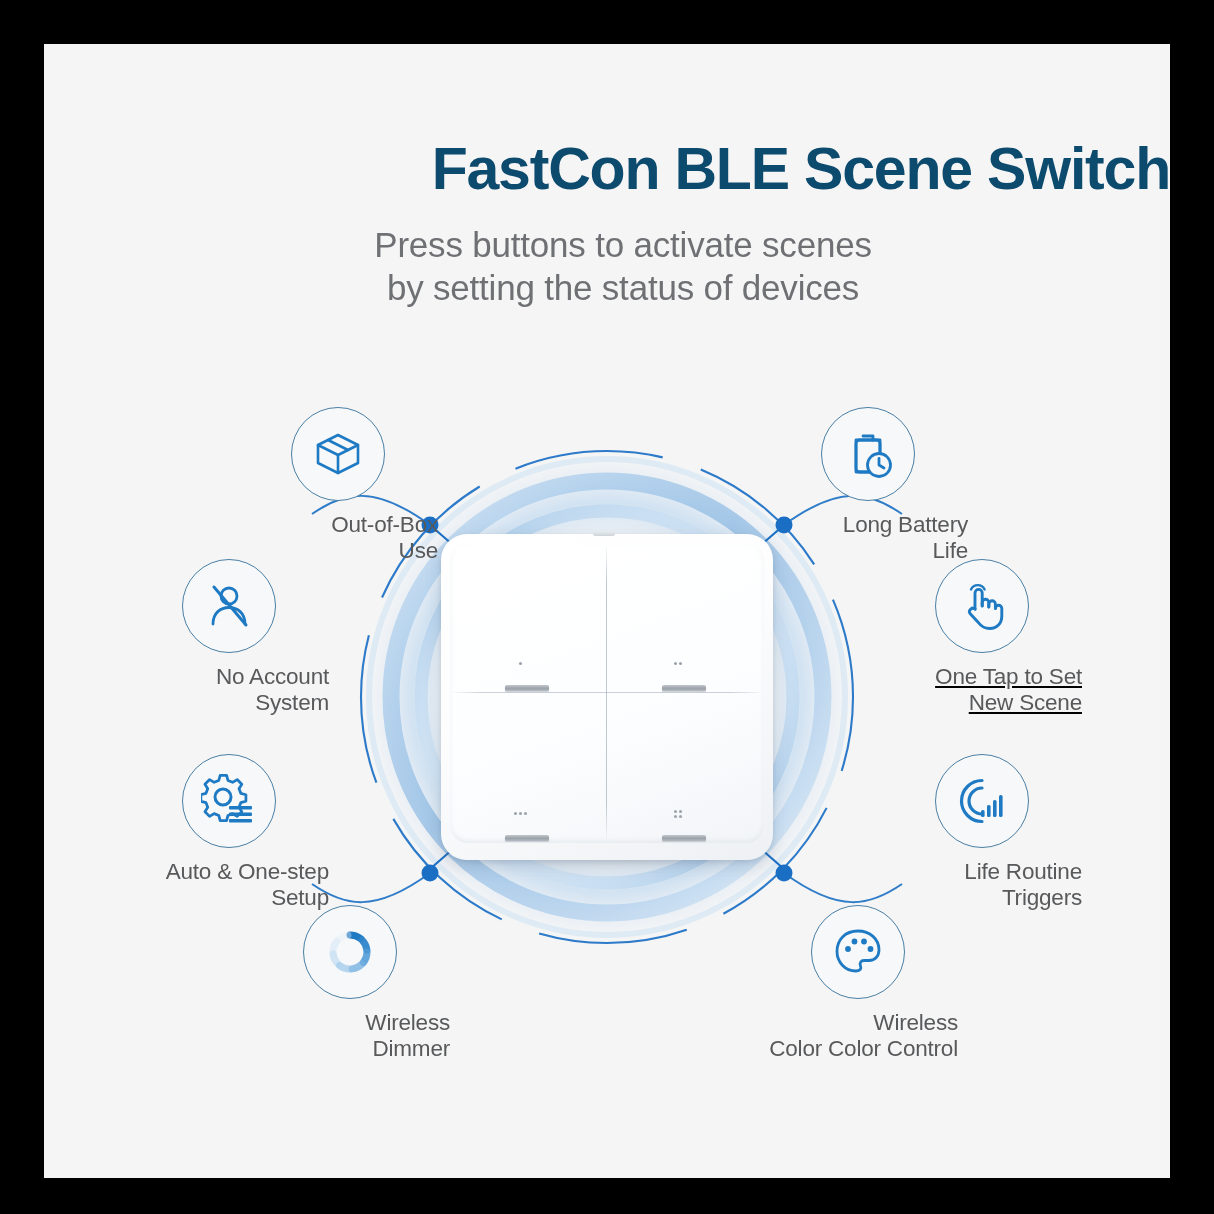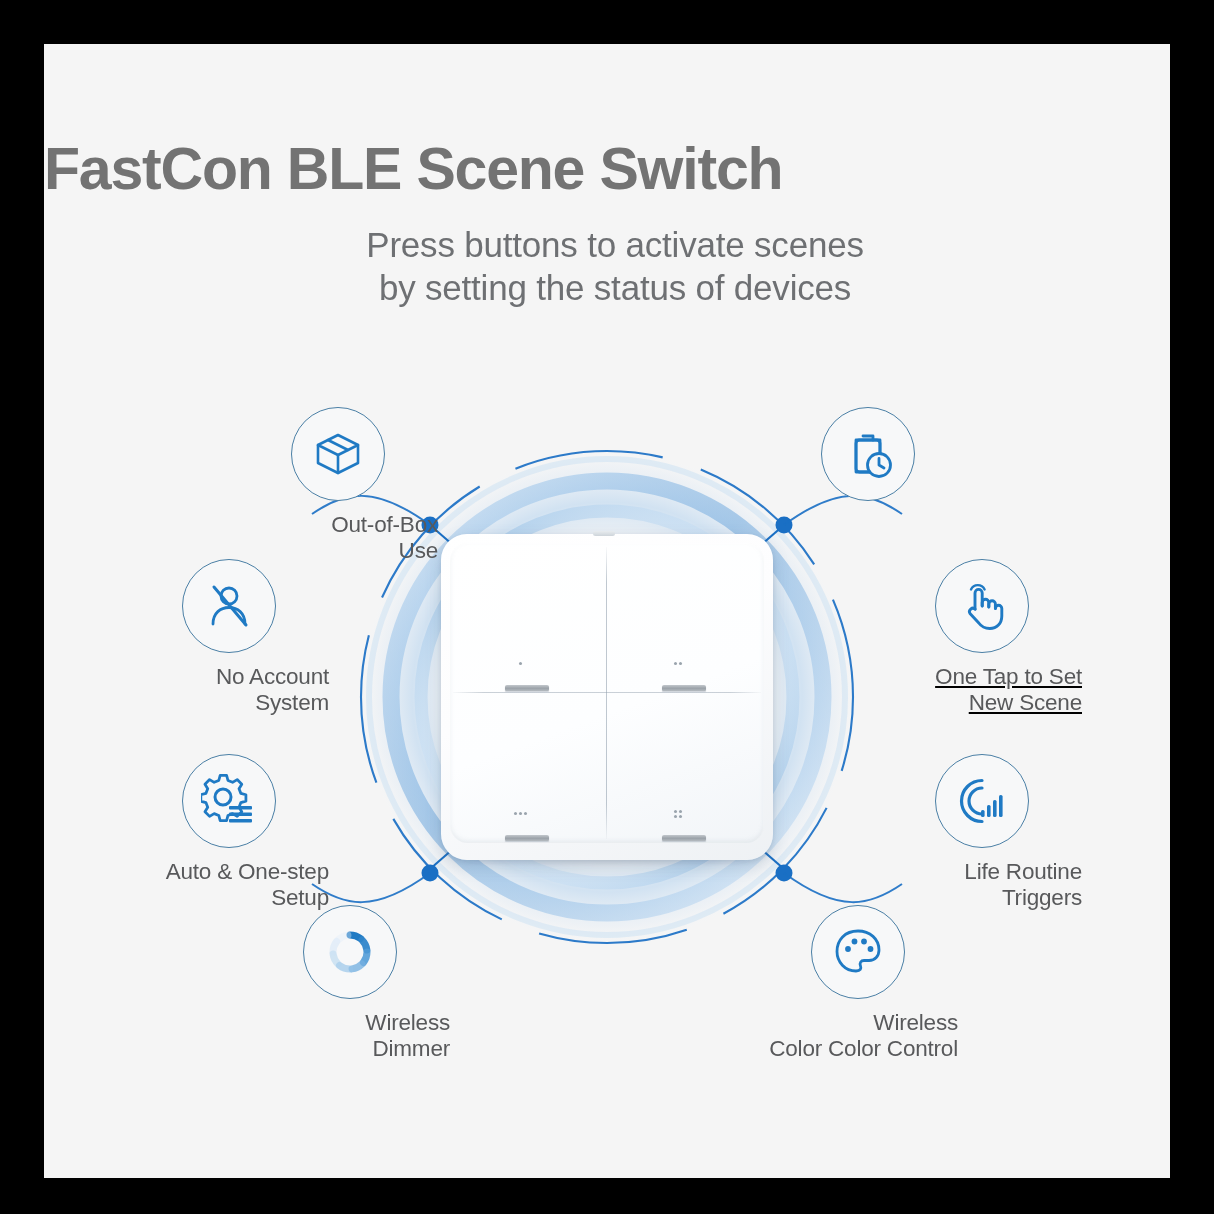--- a/index.html
+++ b/index.html
@@ -12,26 +12,26 @@
   #stage{position:relative;width:1214px;height:1214px;background:#000;}
 
   
   #panel{
     position:absolute;left:44px;top:44px;width:1126px;height:1134px;
     background:#f5f5f5;overflow:hidden;
   }
 
   
   #title{
-    position:absolute;left:0;top:96px;width:100%;text-align:left;
+    position:absolute;left:0;top:96px;width:100%;text-align:right;
     font-size:59px;font-weight:bold;letter-spacing:-1.2px;
-    color:#737373;line-height:1;white-space:nowrap;
+    color:#0c4a6e;line-height:1;white-space:nowrap;
   }
   #subtitle{
-    position:absolute;left:8px;top:180px;width:100%;text-align:center;
+    position:absolute;left:16px;top:180px;width:100%;text-align:center;
     font-size:35px;color:#6e7073;line-height:1.22;letter-spacing:-0.2px;
   }
   #subtitle div{white-space:nowrap;}
 
   
   #halo{position:absolute;left:0;top:0;width:1126px;height:1134px;}
 
   
   #device{
     position:absolute;left:397px;top:490px;width:332px;height:326px;
@@ -273,20 +273,24 @@
     <div class="feat" style="left:724px;top:363px;">
       <div class="circle">
         <svg class="gl" width="54" height="54" viewBox="0 0 54 54" fill="none" stroke="#1f7ac4" stroke-width="2.8" stroke-linecap="round" stroke-linejoin="round">
           <path d="M22 9 L32 9 L32 13"></path>
           <path d="M15 13 L39 13 L39 28 M15 13 L15 45 L30 45"></path>
           <rect x="15" y="13" width="24" height="32" rx="3.5" stroke-dasharray="0"></rect>
           <circle cx="38" cy="38" r="11.5" fill="#f7f8f9"></circle>
           <path d="M38 31.5 L38 38 L43 41"></path>
         </svg>
       </div>
+      <div class="cap">
+        <span>Long Battery</span>
+        <span>Life</span>
+      </div>
     </div>
 
     <div class="feat" style="left:838px;top:515px;text-decoration:underline;">
       <div class="circle">
         <svg class="gl" width="52" height="52" viewBox="0 0 52 52" fill="none" stroke="#1f7ac4" stroke-width="2.9" stroke-linecap="round" stroke-linejoin="round">
           <path d="M19 29 L19 13 a3.6 3.6 0 0 1 7.2 0 L26.2 26"></path>
           <path d="M26.2 26 L26.2 22.5 a3.3 3.3 0 0 1 6.6 0 L32.8 27"></path>
           <path d="M32.8 27 L32.8 24 a3.3 3.3 0 0 1 6.6 0 L39.4 28.5"></path>
           <path d="M39.4 28.5 a3.2 3.2 0 0 1 6.4 0 L45.8 36 c0 7.5 -5 12.5 -12 12.5
                    c-5 0 -8.5 -2 -11 -5.5 L14 33.5 a3.4 3.4 0 0 1 5.2 -4.3 L19 29"></path>

